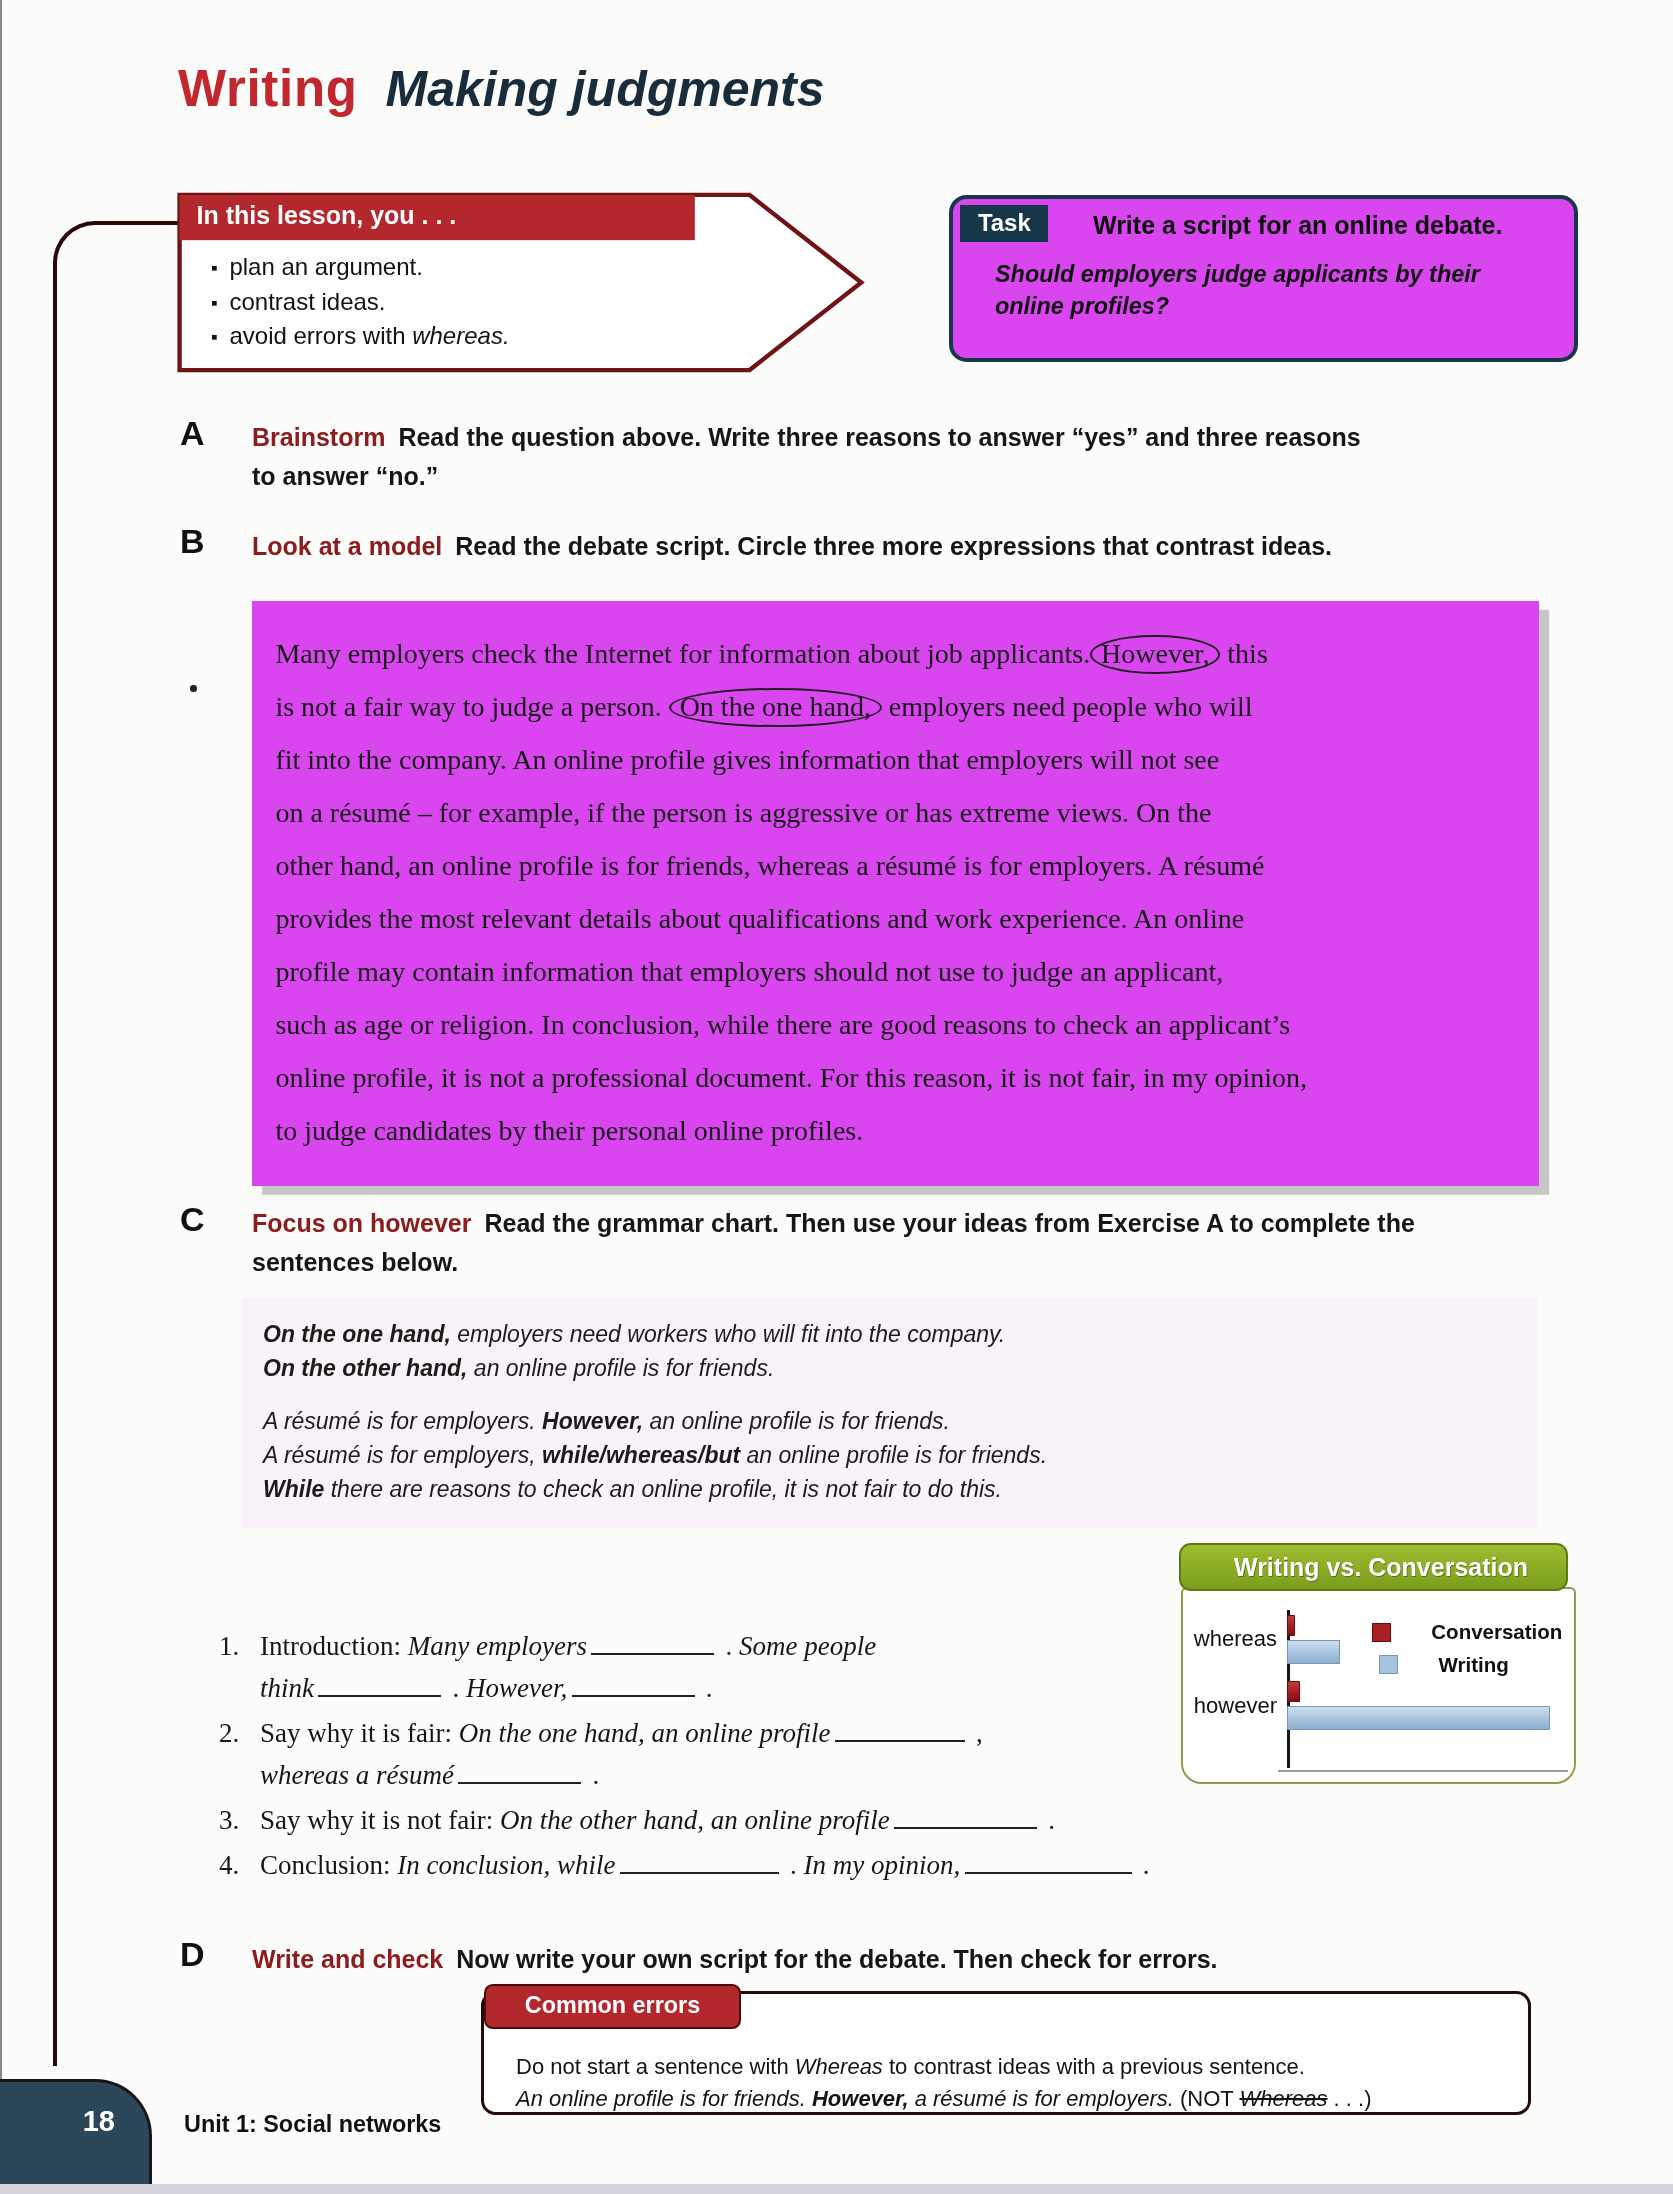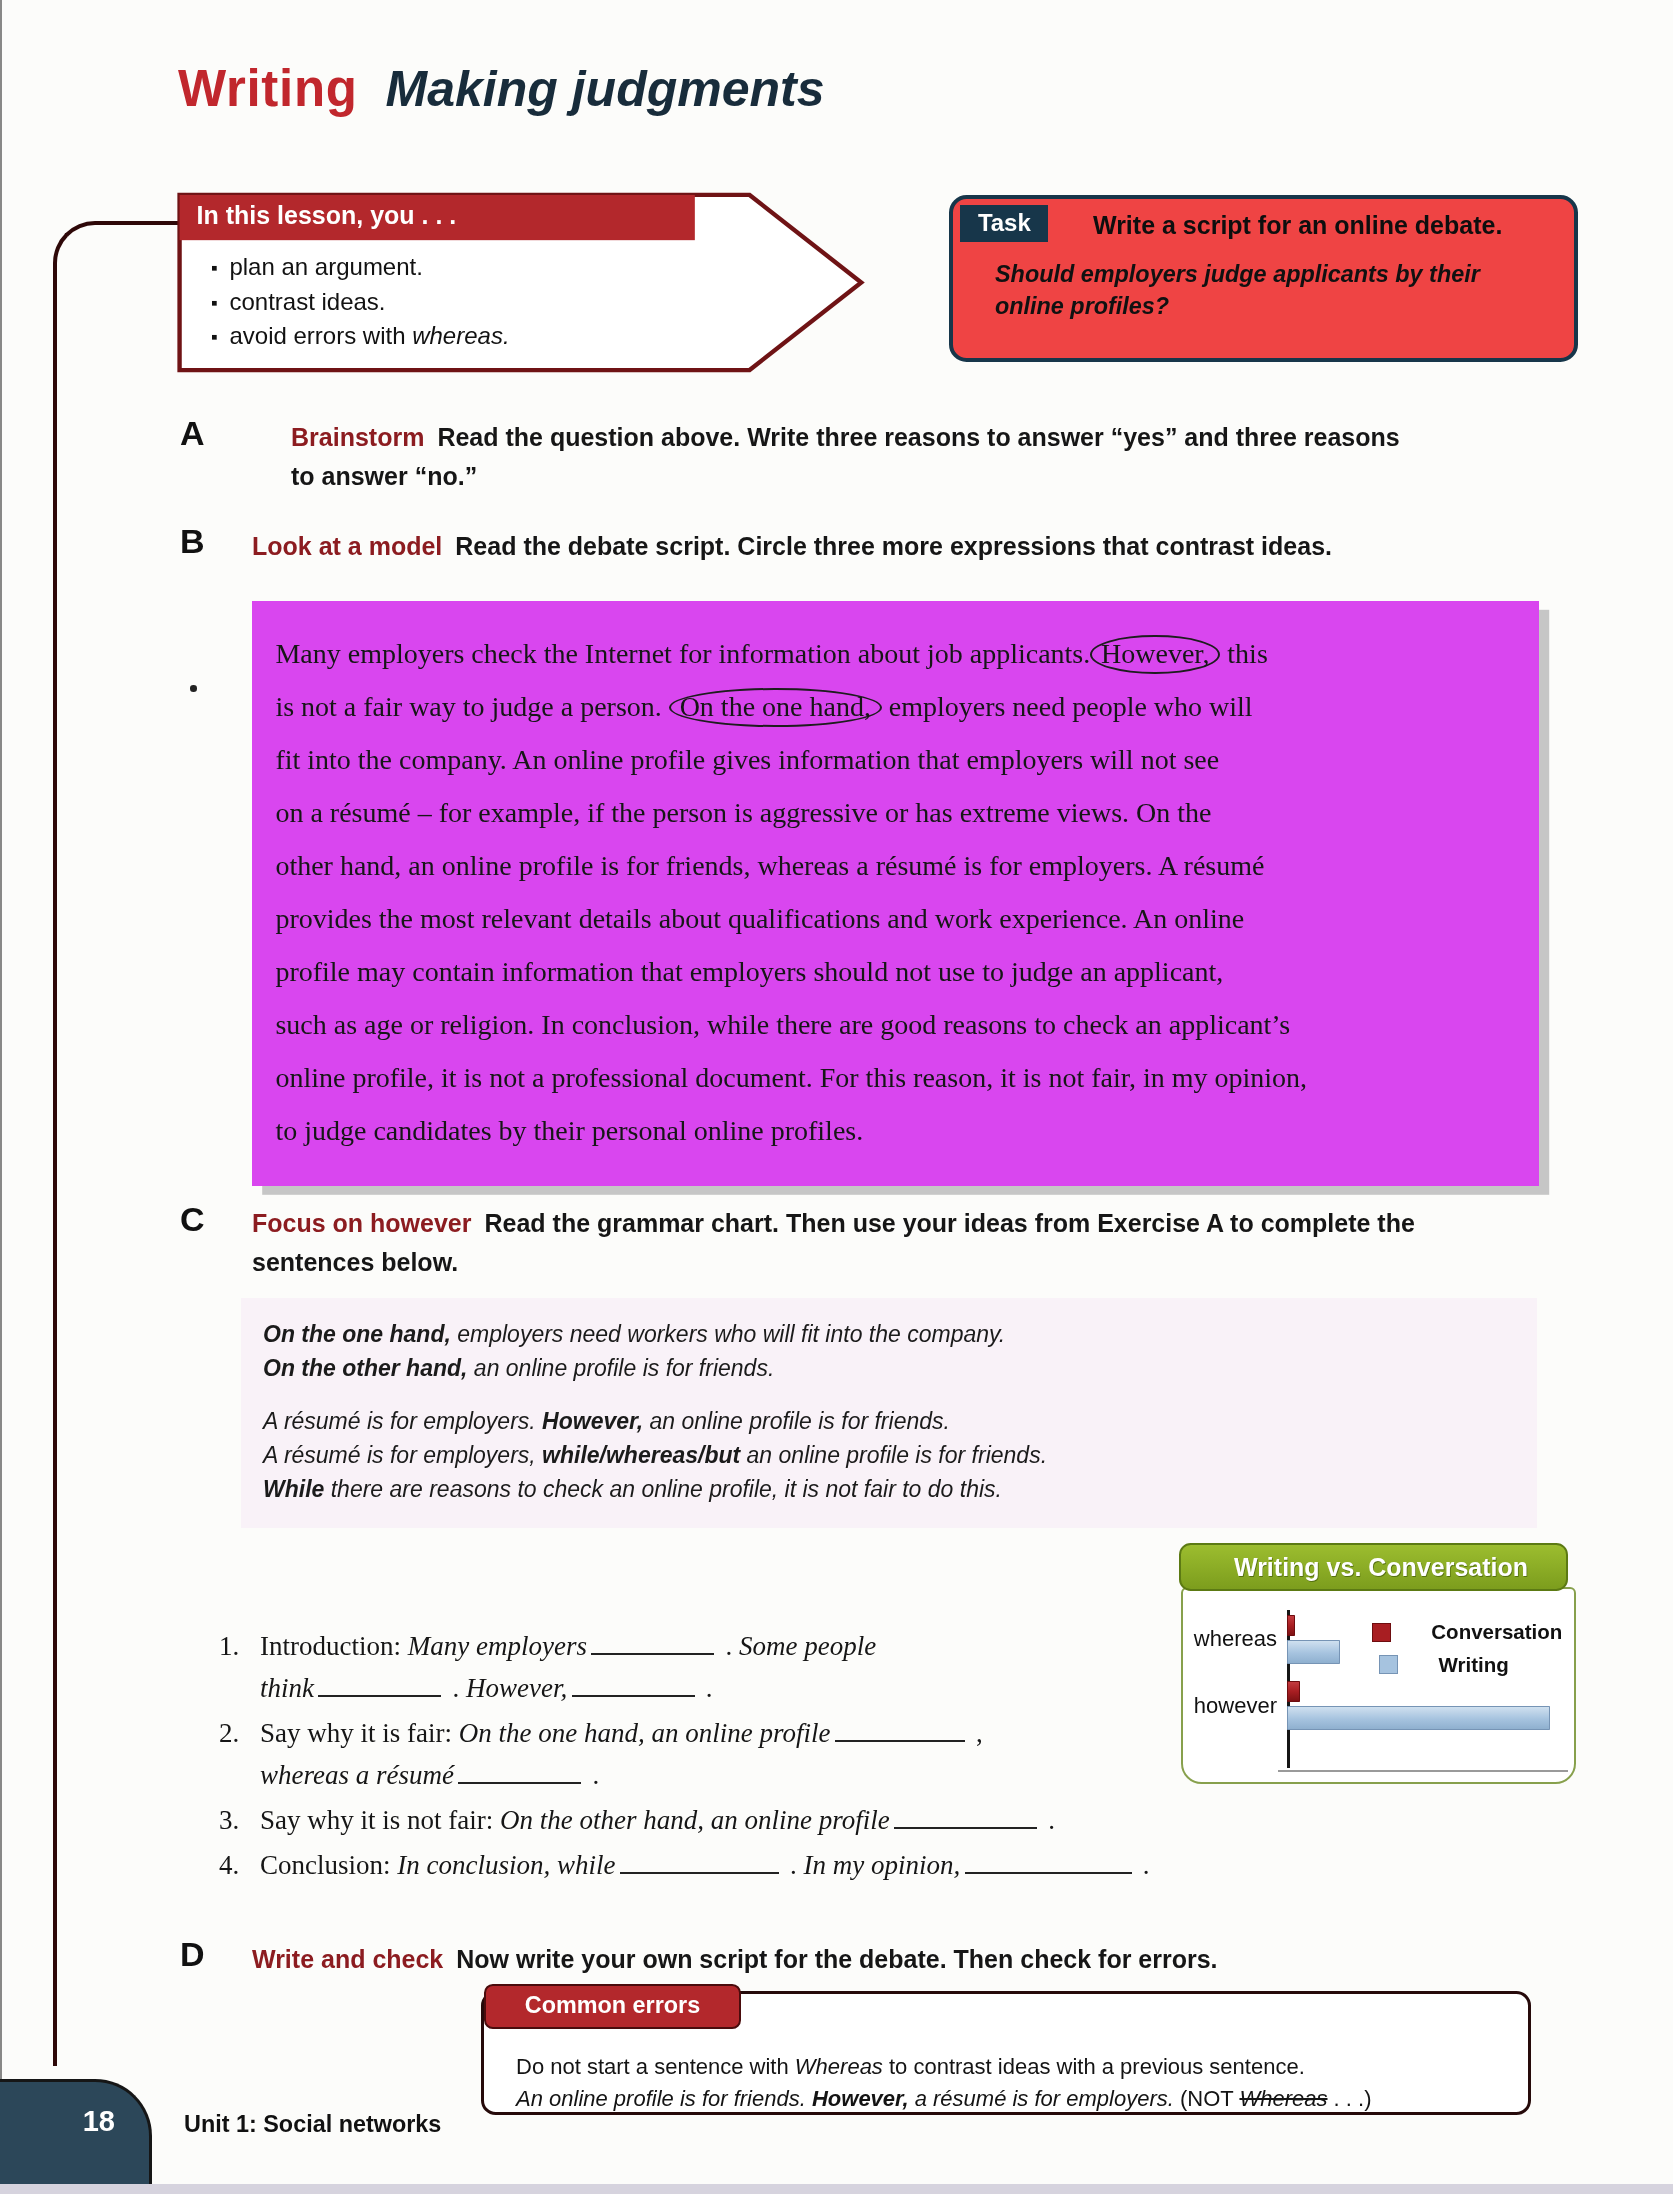--- a/index.html
+++ b/index.html
@@ -28,21 +28,21 @@
   #title-it   { font-size:50px; font-weight:bold; font-style:italic; color:#182c3b; margin-left:28px; }
 
   
   #lesson-box { left:176px; top:192px; width:691px; height:181px; }
   #lesson-box svg { position:absolute; left:0; top:0; }
   #lesson-header { position:absolute; left:20.5px; top:8.8px; color:#fff; font-size:25px; font-weight:bold; }
   .lesson-bullet { position:absolute; left:35px; font-size:24px; font-weight:500; color:#121212; white-space:nowrap; }
   .lesson-bullet::before { content:"▪"; margin-right:11.7px; font-size:19px; vertical-align:1.5px; }
 
   
-  #task-box { left:949px; top:195px; width:629px; height:167px; background:#ef4444;
+  #task-box { left:949px; top:195px; width:629px; height:167px; background:#d946ef;
               border:4.4px solid #17364a; border-radius:17.6px; }
   #task-label { position:absolute; left:7.3px; top:5.9px; background:#17364a; color:#fff;
                 font-size:24px; font-weight:bold; padding:4.4px 17.6px; }
   #task-title { position:absolute; left:140px; top:11.7px; font-size:25px; font-weight:bold; color:#0e0e0e; }
   #task-question { position:absolute; left:42px; top:59px; width:534px;
                    font-size:23.4px; font-weight:bold; font-style:italic; line-height:32px; color:#111; }
 
   
   .sec-letter { font-size:34px; font-weight:bold; color:#111; }
   .sec-body { font-size:25px; font-weight:bold; color:#161616; line-height:39px; white-space:nowrap; }
@@ -143,21 +143,21 @@
     <div class="lesson-bullet" style="top:130px;"><span class="">avoid errors with </span><span class="seg-i">whereas.</span></div>
   </div>
 
   <div class="abs" id="task-box">
     <div id="task-label">Task</div>
     <div id="task-title">Write a script for an online debate.</div>
     <div id="task-question">Should employers judge applicants by their online profiles?</div>
   </div>
 
   <div class="abs sec-letter" style="left:180px; top:414px;">A</div>
-  <div class="abs sec-body" style="left:252px; top:418px;margin-left:39px;">
+  <div class="abs sec-body" style="left:252px; top:418px;">
     <span class="sec-label">Brainstorm</span><span>Read the question above. Write three reasons to answer “yes” and three reasons</span><br>
     <span>to answer “no.”</span>
   </div>
 
   <div class="abs sec-letter" style="left:180px; top:522px;">B</div>
   <div class="abs sec-body" style="left:252px; top:527px;">
     <span class="sec-label">Look at a model</span><span>Read the debate script. Circle three more expressions that contrast ideas.</span>
   </div>
 
   <div class="abs" id="model-card">

